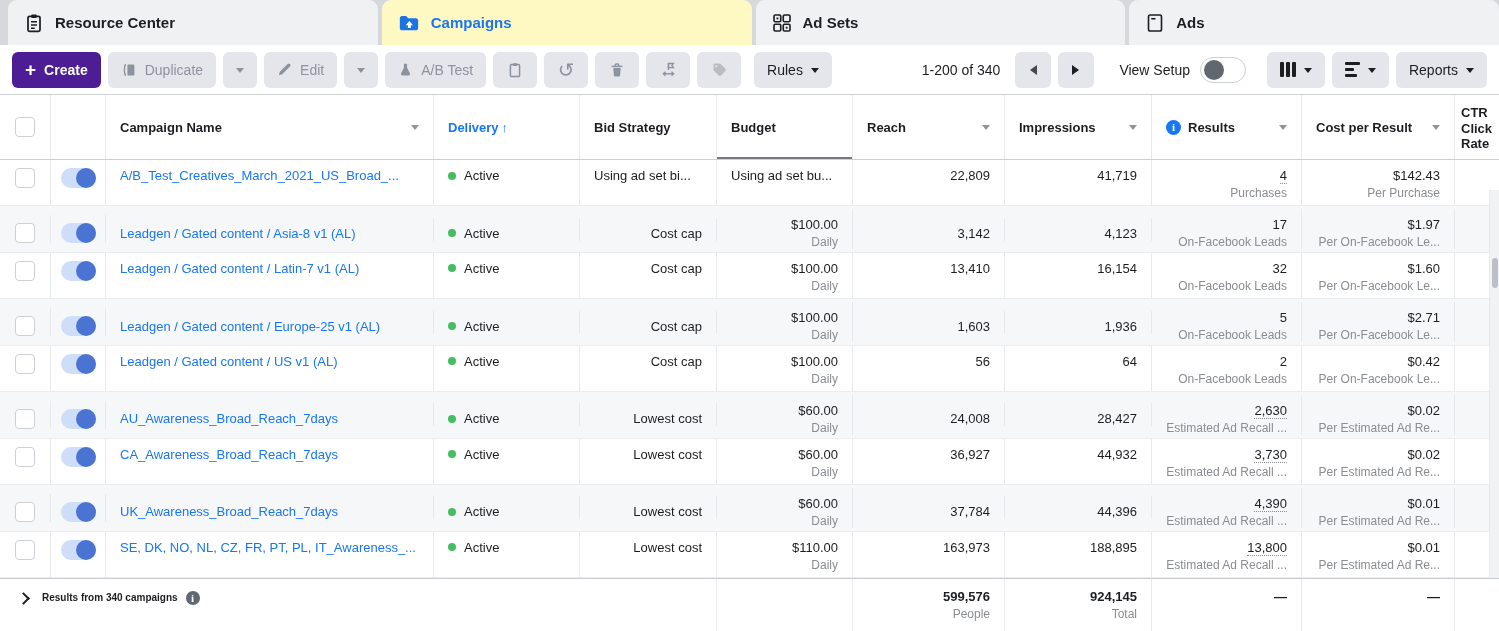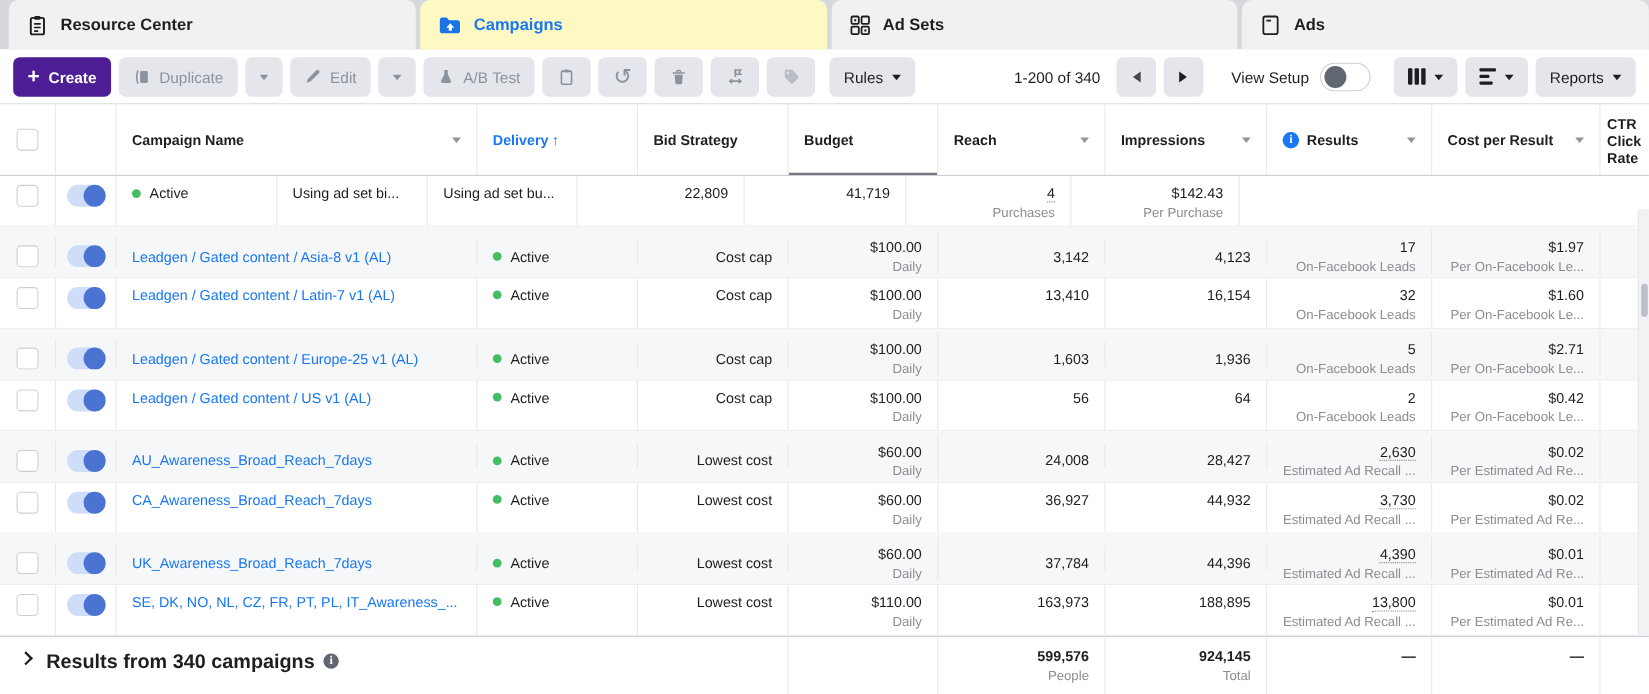--- a/index.html
+++ b/index.html
@@ -79,21 +79,21 @@
   .left-val, .left-cell { text-align:left; }
   .dotted { border-bottom:1px dotted #8a8d91; }
   .checkbox { width:20px; height:20px; border:1.5px solid #ccd0d5; border-radius:4px; background:#fff; cursor:pointer; }
   .row-toggle { width:35px; height:20px; border-radius:10px; background:#cfdef8; position:relative; cursor:pointer; }
   .row-toggle .knob { position:absolute; right:0; top:0; width:20px; height:20px; border-radius:50%; background:#4a73d2; }
 
   .tfoot { height:53px; background:#fff; border-top:1px solid #c9ccd1; font-size:13px; color:#1c1e21; }
   .tfoot .cell { padding-top:10px; }
   .f-label-cell { width:717px; display:flex; align-items:flex-start; gap:14px; padding:12px 0 0 19px; border-right:1px solid #e7e9ec; }
   .chev { width:9px; height:9px; border-top:2px solid #1c1e21; border-right:2px solid #1c1e21; transform:rotate(45deg); margin-top:3px; cursor:pointer; flex:0 0 auto; }
-  .f-label { font-weight:bold; font-size:18px; display:flex; gap:8px; align-items:center; }
+  .f-label { font-weight:bold; font-size:10px; display:flex; gap:8px; align-items:center; }
   .f-num { font-weight:bold; }
   .dash { font-weight:bold; }
 
   
   .scroll-strip { position:absolute; right:0; top:95px; bottom:53px; width:10px; background:#f1f2f4; border-left:1px solid #e7e9ec; }
   .scroll-thumb { position:absolute; top:68px; left:2px; width:6px; height:30px; border-radius:3px; background:#bcc0c6; cursor:pointer; }
 
   svg { display:block; }
 </style>
 </head>
@@ -312,20 +312,23 @@
     <div>
   <div class="trow row">
     <div class="cell c-check">
             <span class="checkbox"></span>
           </div>
     <div class="cell c-toggle">
             <span class="row-toggle">
               <span class="knob"></span>
             </span>
           </div>
+    <div class="cell c-name">
+            <span class="name-link">A/B_Test_Creatives_March_2021_US_Broad_...</span>
+          </div>
     <div class="cell c-del">
       <span class="status">
               <span class="dot"></span>
               <span>Active</span>
             </span>
     </div>
     <div class="cell c-bid">
             <span style="display:block" class="left-val">Using ad set bi...</span>
           </div>
     <div class="cell c-budget left-cell">

